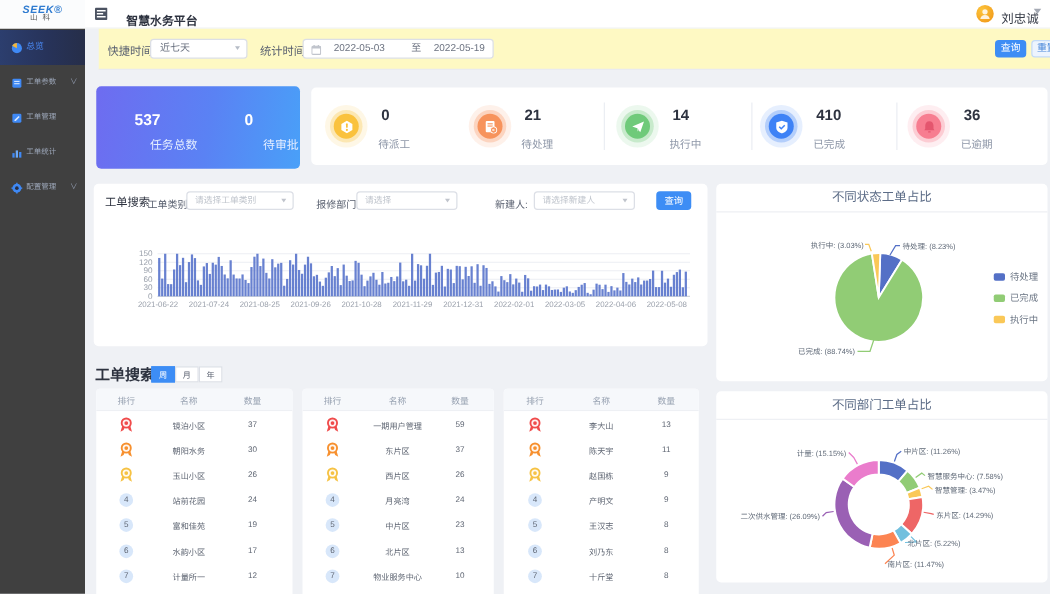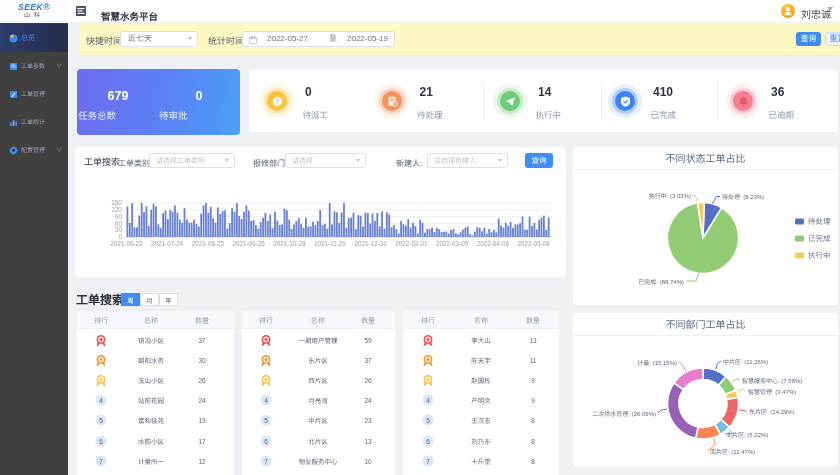--- a/index.html
+++ b/index.html
@@ -23,21 +23,21 @@
   #hdr .ucar { position:absolute; left:759px; top:7px; width:0; height:0; border:3px solid transparent; border-top:4px solid #a4a9b3; }
   
   #fbar { position:absolute; left:79px; top:23px; width:772px; height:33px; background:#fef9c3; border-bottom:1px solid #e9ebf0; z-index:4; }
   .flabel { position:absolute; top:11px; font-size:9px; color:#5a6170; }
   .fsel { position:absolute; top:8px; height:16px; background:#fff; border:1px solid #dcdfe6; border-radius:3px; font-size:8px; color:#6b7280; line-height:14px; padding-left:7px; }
   .fsel .ca { position:absolute; right:5px; top:5px; width:0; height:0; border:2.6px solid transparent; border-top:3.4px solid #b6bcc6; }
   .btn { position:absolute; border-radius:3px; font-size:8px; text-align:center; }
   
   #bluecard { position:absolute; left:77px; top:69px; width:163px; height:66px; border-radius:4px; background:linear-gradient(100deg,#6e6cf0 0%,#5a82f4 55%,#49a0f8 100%); color:#fff; }
   #bluecard .num { position:absolute; top:20px; width:80px; text-align:center; font-size:12.5px; font-weight:bold; }
-  #bluecard .lb { position:absolute; top:39px; width:80px; text-align:left; font-size:9.5px; color:#e4edff; }
+  #bluecard .lb { position:absolute; top:39px; width:80px; text-align:right; font-size:9.5px; color:#e4edff; }
   #statcard { position:absolute; left:249px; top:70px; width:589px; height:62px; border-radius:4px; background:#fff; }
   .sico { position:absolute; top:14px; width:34px; height:34px; }
   .sico .h2 { position:absolute; left:0; top:0; width:34px; height:34px; border-radius:50%; }
   .sico .h1 { position:absolute; left:4px; top:4px; width:26px; height:26px; border-radius:50%; }
   .sico .c0 { position:absolute; left:7px; top:7px; width:20px; height:20px; border-radius:50%; }
   .sico svg { position:absolute; left:12px; top:12px; }
   .snum { position:absolute; top:15px; font-size:12px; font-weight:bold; color:#2e3340; }
   .slb { position:absolute; top:38px; font-size:8.5px; color:#8e97a8; }
   .sdiv { position:absolute; top:12px; width:1px; height:38px; background:#ebeef3; }
   
@@ -136,30 +136,30 @@
   <span class="flabel" style="left:7px;">快捷时间</span>
   <div class="fsel" style="left:41px;width:78px;">近七天<span class="ca"></span></div>
   <span class="flabel" style="left:129px;">统计时间</span>
   <div class="fsel" style="left:163px;width:153px;color:#6b7280;">
     <svg style="position:absolute;left:6px;top:3.5px" width="8" height="8" viewBox="0 0 8 8">
         <rect x="0.5" y="1" width="7" height="6.5" rx="0.8" fill="none" stroke="#c0c4cc" stroke-width="0.9"></rect>
         <rect x="0.5" y="1" width="7" height="1.8" fill="#c0c4cc"></rect>
         <rect x="1.8" y="0" width="1" height="1.8" fill="#c0c4cc"></rect>
         <rect x="5.2" y="0" width="1" height="1.8" fill="#c0c4cc"></rect>
       </svg>
-    <span style="position:absolute;left:24px;">2022-05-27</span>
+    <span style="position:absolute;left:24px;">2022-05-03</span>
     <span style="position:absolute;left:86px;">至</span>
     <span style="position:absolute;left:104px;">2022-05-19</span>
   </div>
   <div class="btn" style="left:717px;top:9px;width:25px;height:14px;line-height:14px;background:#3d8df5;color:#fff;">查询</div>
   <div class="btn" style="left:746px;top:9px;width:25px;height:14px;line-height:14px;background:#edf4fe;border:1px solid #c3daf8;color:#4a88d9;line-height:12px;">重置</div>
 </div>
 
 <div id="bluecard">
-  <div class="num" style="left:1px;">679</div>
+  <div class="num" style="left:1px;">537</div>
     <div class="lb" style="left:1px;">任务总数</div>
   <div class="num" style="left:82px;">0</div>
     <div class="lb" style="left:82px;">待审批</div>
 </div>
 
 <div id="statcard">
   <div class="sico" style="left:11px;">
       <div class="h2" style="background:rgba(250,194,61,0.13)"></div>
       <div class="h1" style="background:rgba(250,194,61,0.30)"></div>
       <div class="c0" style="background:#fac23d"></div>

